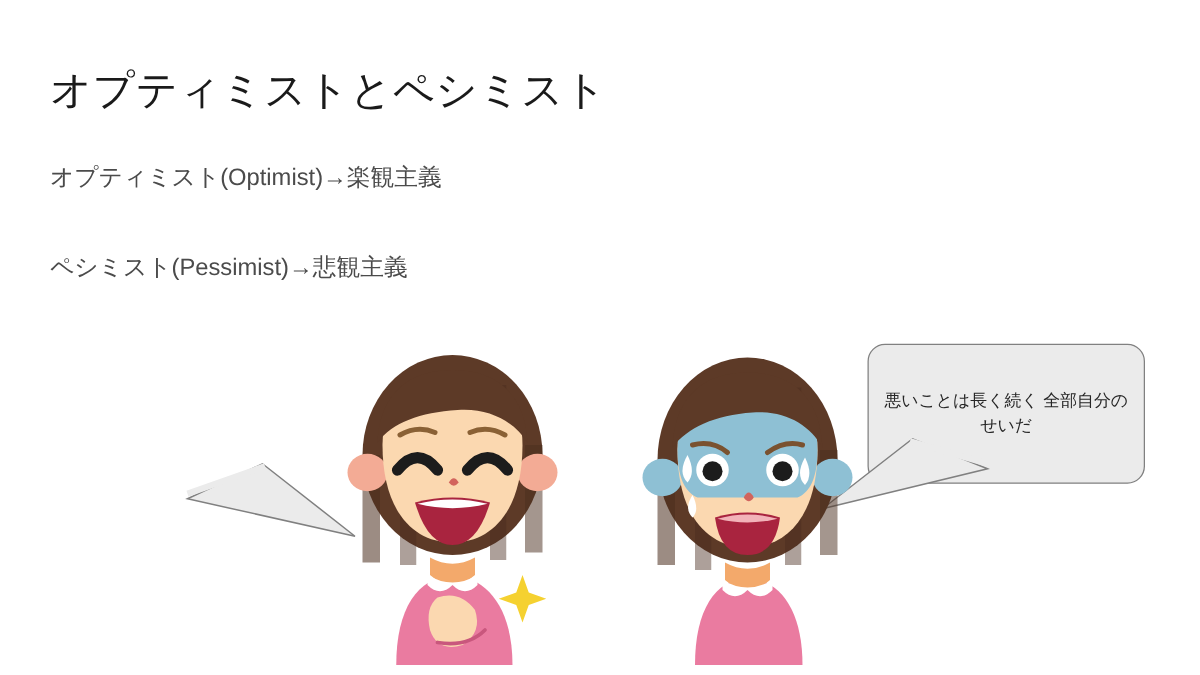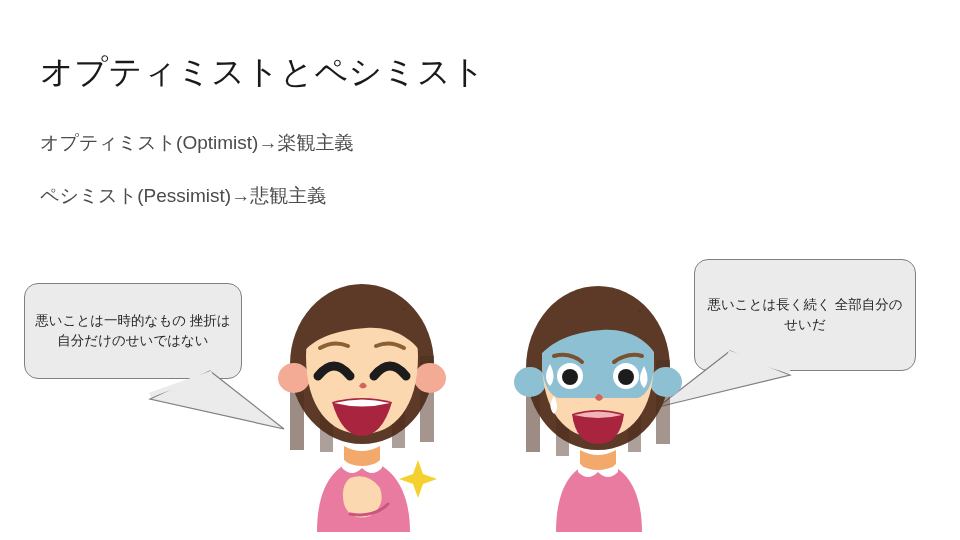--- a/index.html
+++ b/index.html
@@ -31,37 +31,38 @@
   }
   .body-line {
     position: absolute;
     left: 40px;
     font-size: 19px;
     line-height: 1.25;
     color: #4b4b4b;
     white-space: nowrap;
   }
   .body-line.l1 { top: 131px; }
-  .body-line.l2 { top: 184px; }
+  .body-line.l2 { top: 203px; }
 
   
   .bubble {
     position: absolute;
     background: #ebebeb;
     border: 1.4px solid #808080;
     border-radius: 14px;
     box-sizing: border-box;
     display: flex;
     align-items: center;
     justify-content: center;
     text-align: center;
     color: #262626;
     font-size: 13.5px;
     line-height: 1.5;
     padding: 6px 10px;
+    margin-top: 16px;
   }
   #bubble-left {
     left: 24px;
     top: 283px;
     width: 218px;
     height: 96px;
   }
   #bubble-right {
     left: 694px;
     top: 259px;
@@ -93,23 +94,20 @@
 <body>
 
 <div id="slide">
 
   <div class="slide-title">オプティミストとペシミスト</div>
 
   <div class="body-line l1">オプティミスト(Optimist)→楽観主義</div>
 
   <div class="body-line l2">ペシミスト(Pessimist)→悲観主義</div>
 
-  <div class="bubble" id="bubble-left">
-    <div class="bubble-text">悪いことは一時的なもの 挫折は自分だけのせいではない</div>
-  </div>
   <svg class="tail-svg" id="tail-left" viewBox="0 0 160 80">
     <polygon points="0,44 60,16 134,74" fill="#ebebeb" stroke="#808080" stroke-width="1.2"></polygon>
     <line x1="0" y1="40" x2="62" y2="18" stroke="#ebebeb" stroke-width="5"></line>
   </svg>
 
   <div class="bubble" id="bubble-right">
     <div class="bubble-text">悪いことは長く続く 全部自分のせいだ</div>
   </div>
   <svg class="tail-svg" id="tail-right" viewBox="0 0 150 70">
     <polygon points="150,30 90,6 18,62" fill="#ebebeb" stroke="#808080" stroke-width="1.2"></polygon>

